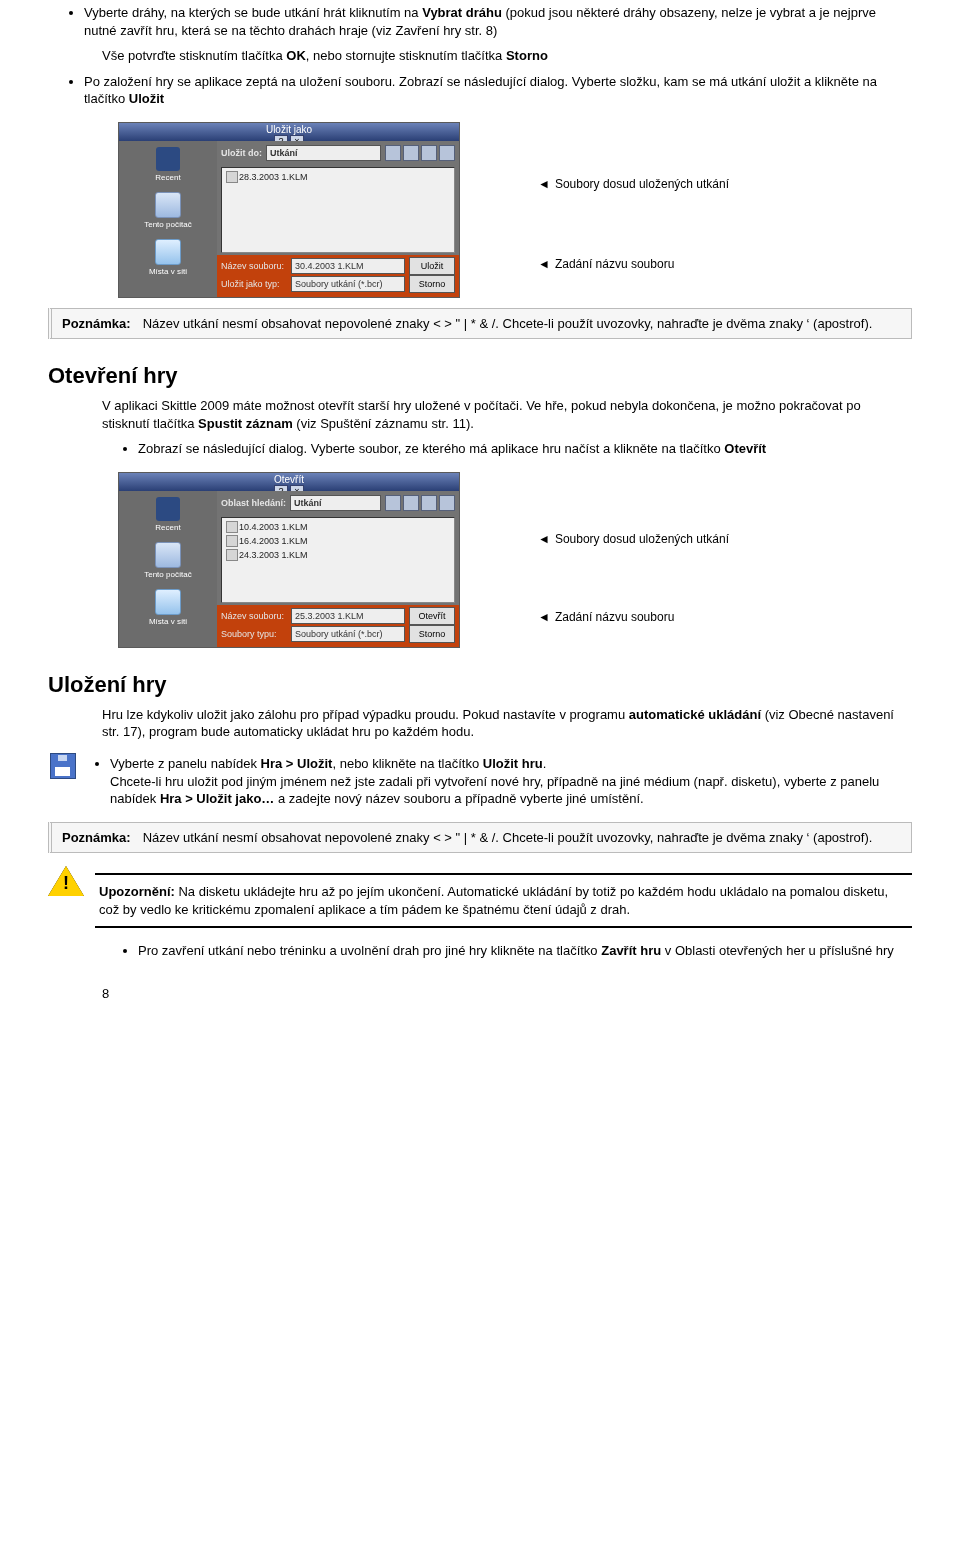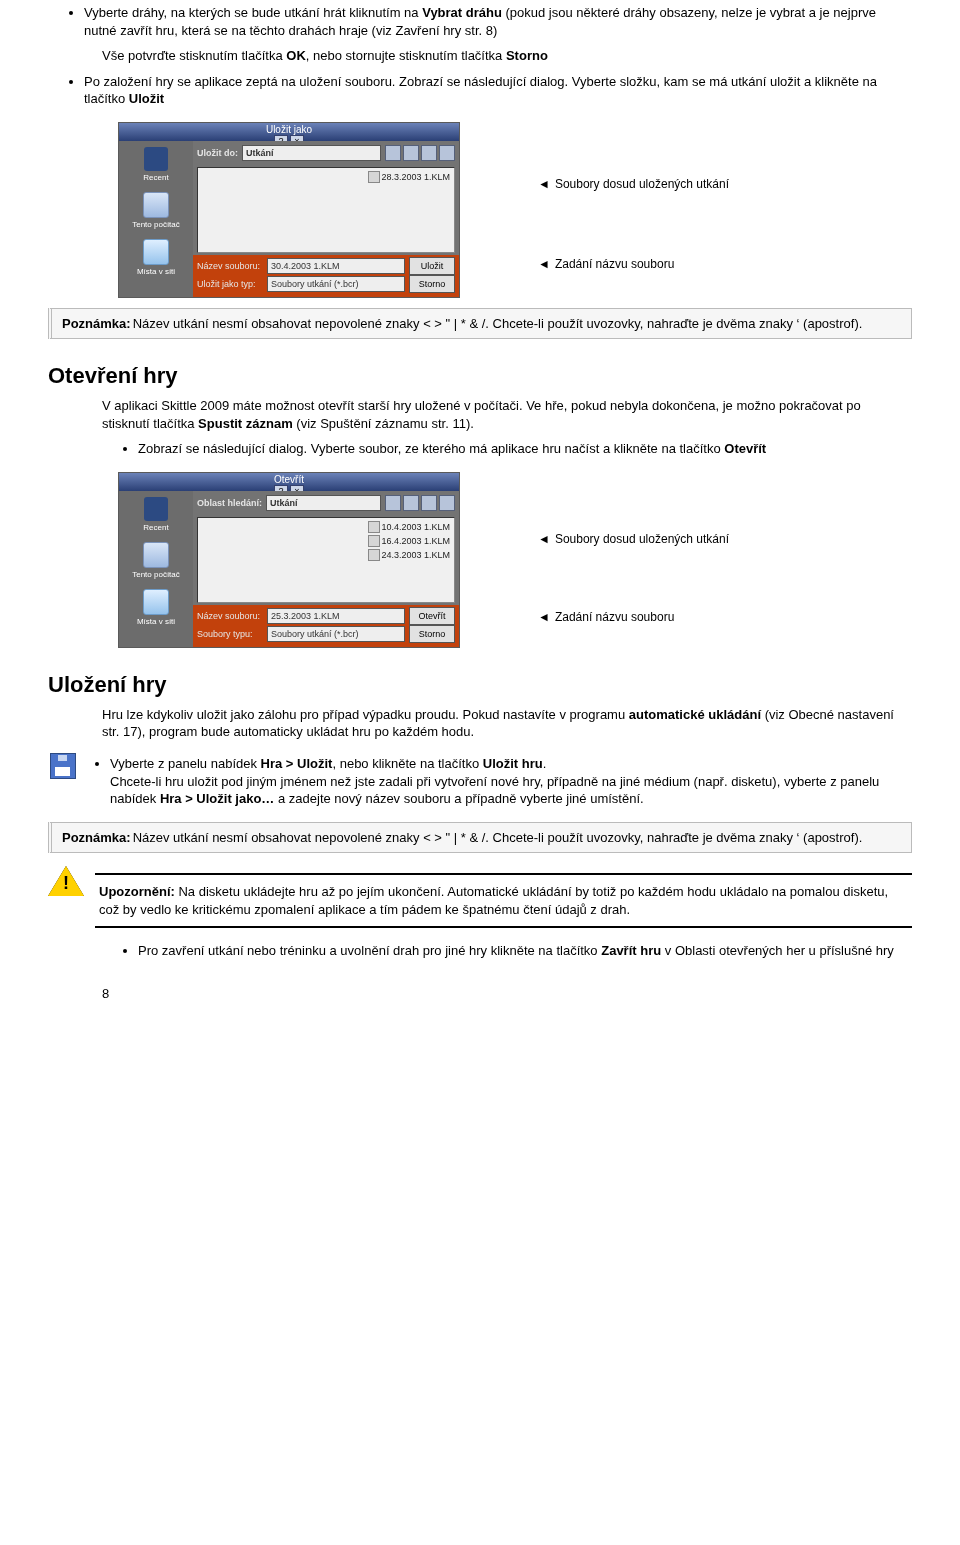--- a/index.html
+++ b/index.html
@@ -37,32 +37,32 @@
     padding: 1px 4px;
     display: flex;
     justify-content: space-between;
     align-items: center;
     font-size: 10px;
     flex-direction: column;
   }
   .dlg-title .wbtns { display:flex; gap:2px; }
   .dlg-title .wbtn { width:12px;height:12px;background:#cdd6e8;border:1px solid #35406b;display:flex;align-items:center;justify-content:center;color:#000;font-size:9px;line-height:1;}
   .dlg-body { display:flex; background:#737373; }
-  .dlg-side { width:58px; background:#6c6c6c; padding:6px 8px; display:flex;flex-direction:column; align-items:center; gap:10px;}
+  .dlg-side { width:58px; background:#6c6c6c; padding:6px 20px; display:flex;flex-direction:column; align-items:center; gap:10px;}
   .side-item { display:flex;flex-direction:column;align-items:center;font-size:8px;color:#fff;gap:2px;}
   .side-icon { width:24px;height:24px;border-radius:3px;}
   .recent-ico { background:#2c4a82; }
   .pc-ico { background:linear-gradient(#d9e6f7,#9db9e0); border:1px solid #7a92b9;}
   .net-ico { background:linear-gradient(#dfefff,#96c3ec); border:1px solid #6d9cc9;}
   .dlg-main { flex:1; display:flex; flex-direction:column;}
   .dlg-row { display:flex; align-items:center; height:20px; padding:2px 4px; gap:4px; background:#737373;font-weight:bold;}
   .dlg-label { font-size:9px; color:#e5e5e5;}
   .dlg-field { background:#eee; color:#333; border:1px solid #555; height:14px; padding:0 3px; font-size:9px; display:flex; align-items:center;}
   .dlg-list { flex:1; background:#f0f0f0; border:1px inset #888; margin:2px 4px; min-height:80px; color:#222; padding:2px;}
-  .dlg-list .file { font-size:9px; padding:1px 2px; display:flex; align-items:center; gap:1px;justify-content:flex-end;}
+  .dlg-list .file { font-size:9px; padding:1px 2px; display:flex; align-items:center; gap:1px;}
   .file-ico { width:10px;height:10px;background:#d6d6d6;border:1px solid #888;}
   .dlg-bottom { background:#c2410c; padding:2px 4px 4px 4px;}
   .dlg-brow { display:flex;align-items:center;gap:4px;height:18px;}
   .dlg-btn { width:44px;height:16px;background:#e2e2e2;border:1px solid #555;color:#000;font-size:9px;display:flex;align-items:center;justify-content:center;}
   .toolbar-mini { display:flex; gap:2px; margin-left:auto;}
   .tool-mini { width:14px;height:14px;background:#b7c4da;border:1px solid #55607a;}
 
   
   .annot-wrap { position:relative; }
   .annot { position:absolute; font-size:12px; color:#000; line-height:1.25; }
@@ -71,21 +71,21 @@
   
   .note {
     border: 1px solid #bbb;
     border-left: 4px double #bbb;
     background: #f6f6f6;
     padding: 6px 10px;
     margin: 10px 0;
     font-size: 13px;
     line-height:1.35;
     display:flex;
-    gap:2px;
+    gap:12px;
   }
   .note .nlabel { font-weight:bold; white-space:nowrap; }
 
   
   .icon-row { display:flex; align-items:flex-start; gap:14px; margin:10px 0 6px 0;}
   .row-icon { width:30px; height:30px; flex:0 0 30px; display:flex;align-items:center;justify-content:center;}
   .folder-ico {
     width:28px;height:22px;background:linear-gradient(#ffe08a,#f1b62a);
     border:1px solid #c68e17;border-radius:3px;position:relative;
   }

